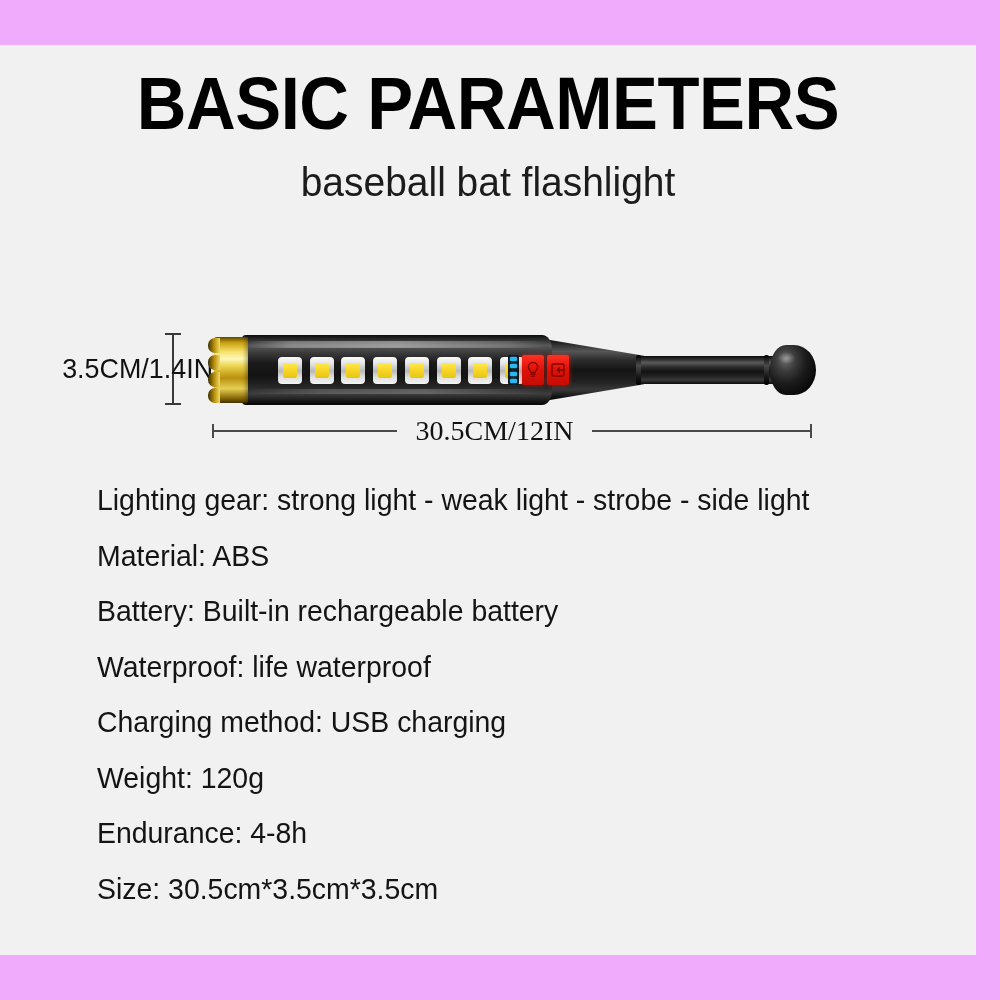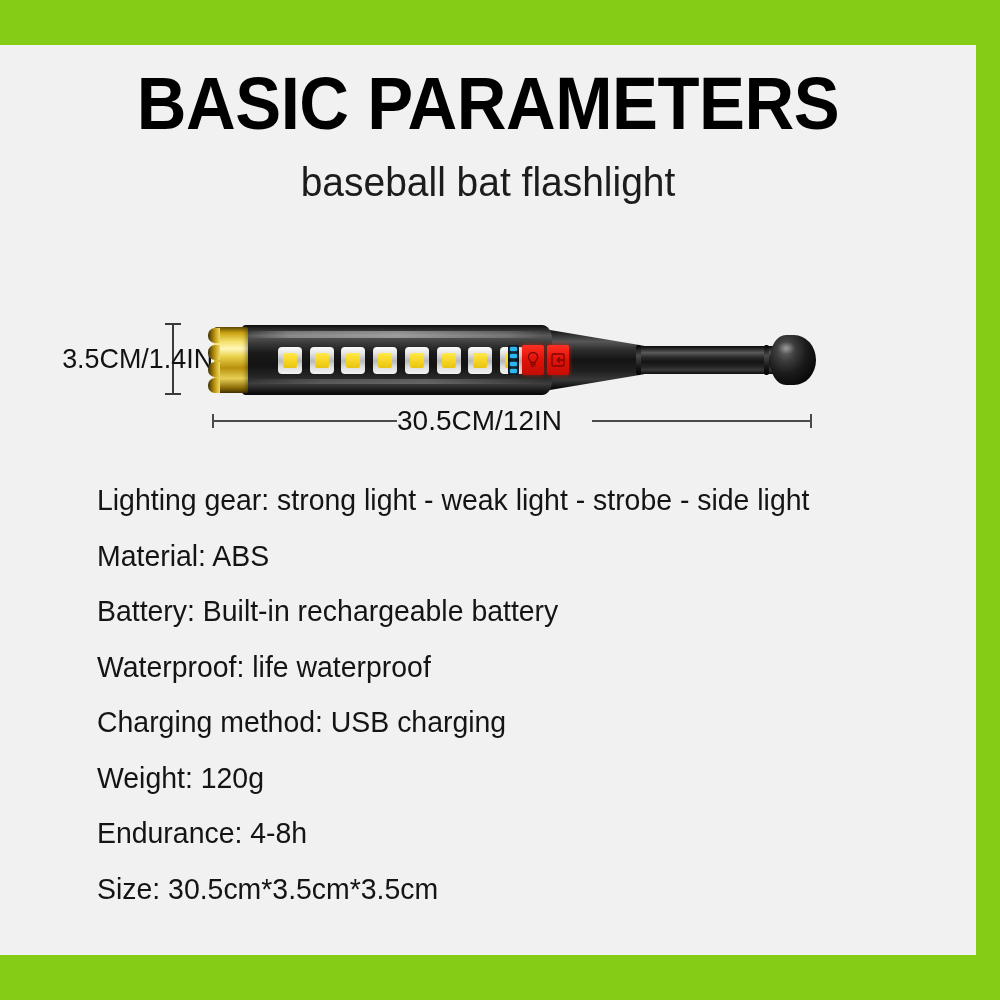--- a/index.html
+++ b/index.html
@@ -12,21 +12,21 @@
     height: 1000px;
     overflow: hidden;
     font-family: "Liberation Sans", sans-serif;
     -webkit-font-smoothing: antialiased;
   }
 
   #page {
     position: relative;
     width: 1000px;
     height: 1000px;
-    background: #84cc16;
+    background: #f0abfc;
   }
 
   
   #panel {
     position: absolute;
     left: 0px;
     top: 45px;
     width: 976px;
     height: 910px;
     background: #f1f1f1;
@@ -62,21 +62,21 @@
     color: #1c1c1c;
     transform: scaleX(0.95);
     transform-origin: 50% 50%;
     white-space: nowrap;
   }
 
   
   #stage {
     position: absolute;
     left: 0;
-    top: 265px;
+    top: 275px;
     width: 976px;
     height: 185px;
   }
 
   
   .vdim-line {
     position: absolute;
     left: 172px;
     top: 58px;
     width: 2px;
@@ -125,21 +125,22 @@
     background: #4a4a4a;
   }
   .hdim-cap.l { left: 212px; }
   .hdim-cap.r { left: 810px; }
 
   #hdim-label {
     position: absolute;
     left: 397px;
     top: 140px;
     width: 195px;
-    font-family: Liberation Sans, sans-serif;
+    text-align: center;
+    font-family: Liberation Serif, serif;
     font-size: 28px;
     line-height: 32px;
     color: #111111;
     white-space: nowrap;
   }
 
   
   #bat {
     position: absolute;
     left: 208px;

